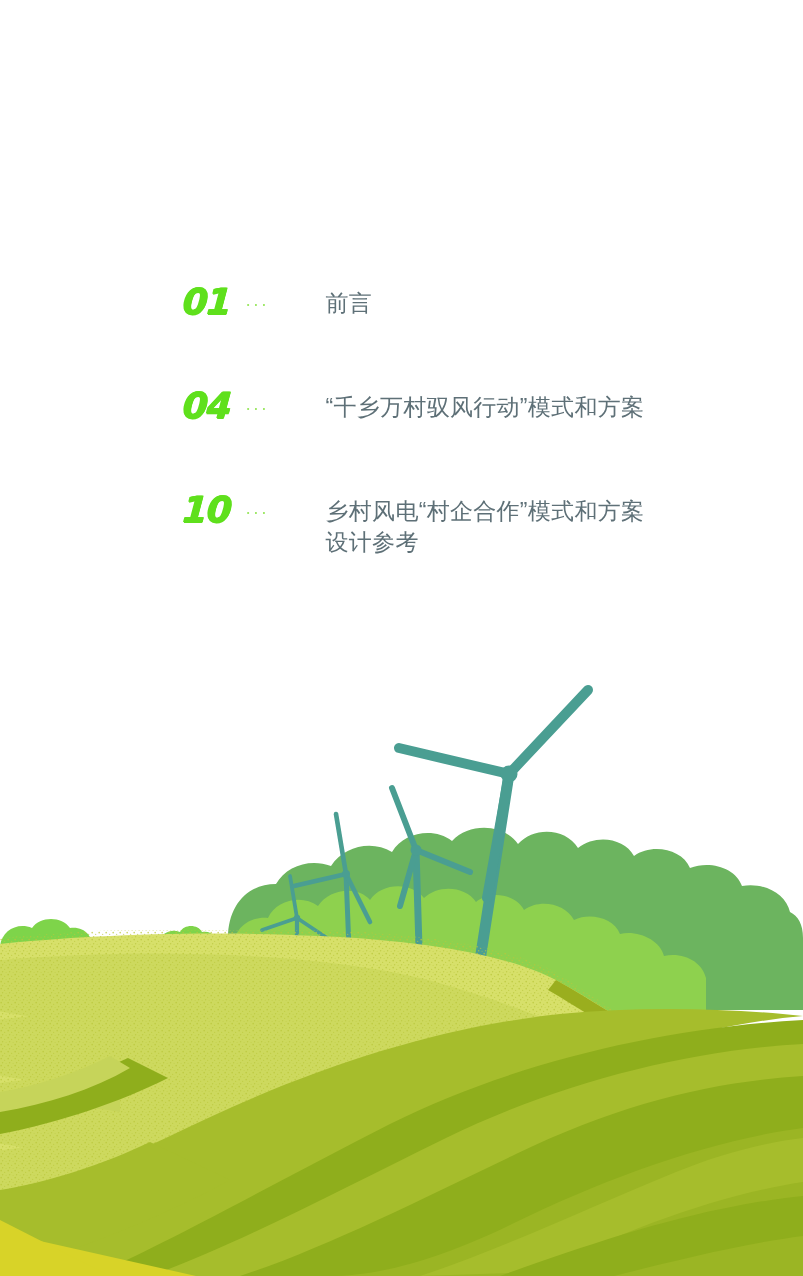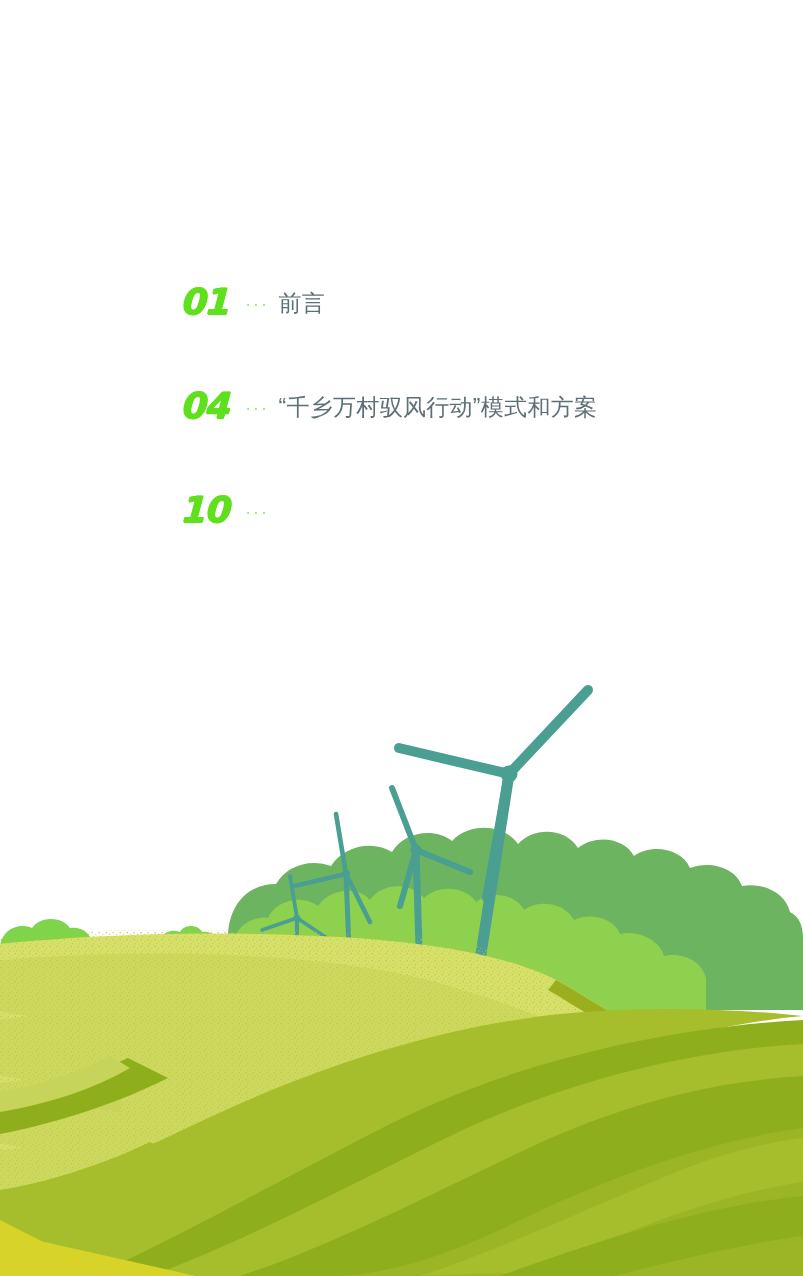--- a/index.html
+++ b/index.html
@@ -58,20 +58,21 @@
     white-space: nowrap;
   }
   .toc-text {
     flex: 1 1 auto;
     color: #5e7077;
     font-size: 23px;
     line-height: 31px;
     padding-top: 5px;
     letter-spacing: 0.3px;
     white-space: pre-line;
+    margin-left: 47px;
   }
 
   
   #scene {
     position: absolute;
     left: 0;
     top: 0;
     width: 803px;
     height: 1276px;
     z-index: 10;
@@ -318,17 +319,19 @@
 
     <div class="toc-entry">
       <div class="toc-num">04</div>
       <div class="toc-dots">···</div>
       <div class="toc-text">“千乡万村驭风行动”模式和方案</div>
     </div>
 
     <div class="toc-entry">
       <div class="toc-num">10</div>
       <div class="toc-dots">···</div>
+      <div class="toc-text">乡村风电“村企合作”模式和方案
+设计参考</div>
     </div>
 
   </div>
 
 </div>
 
 </body></html>

